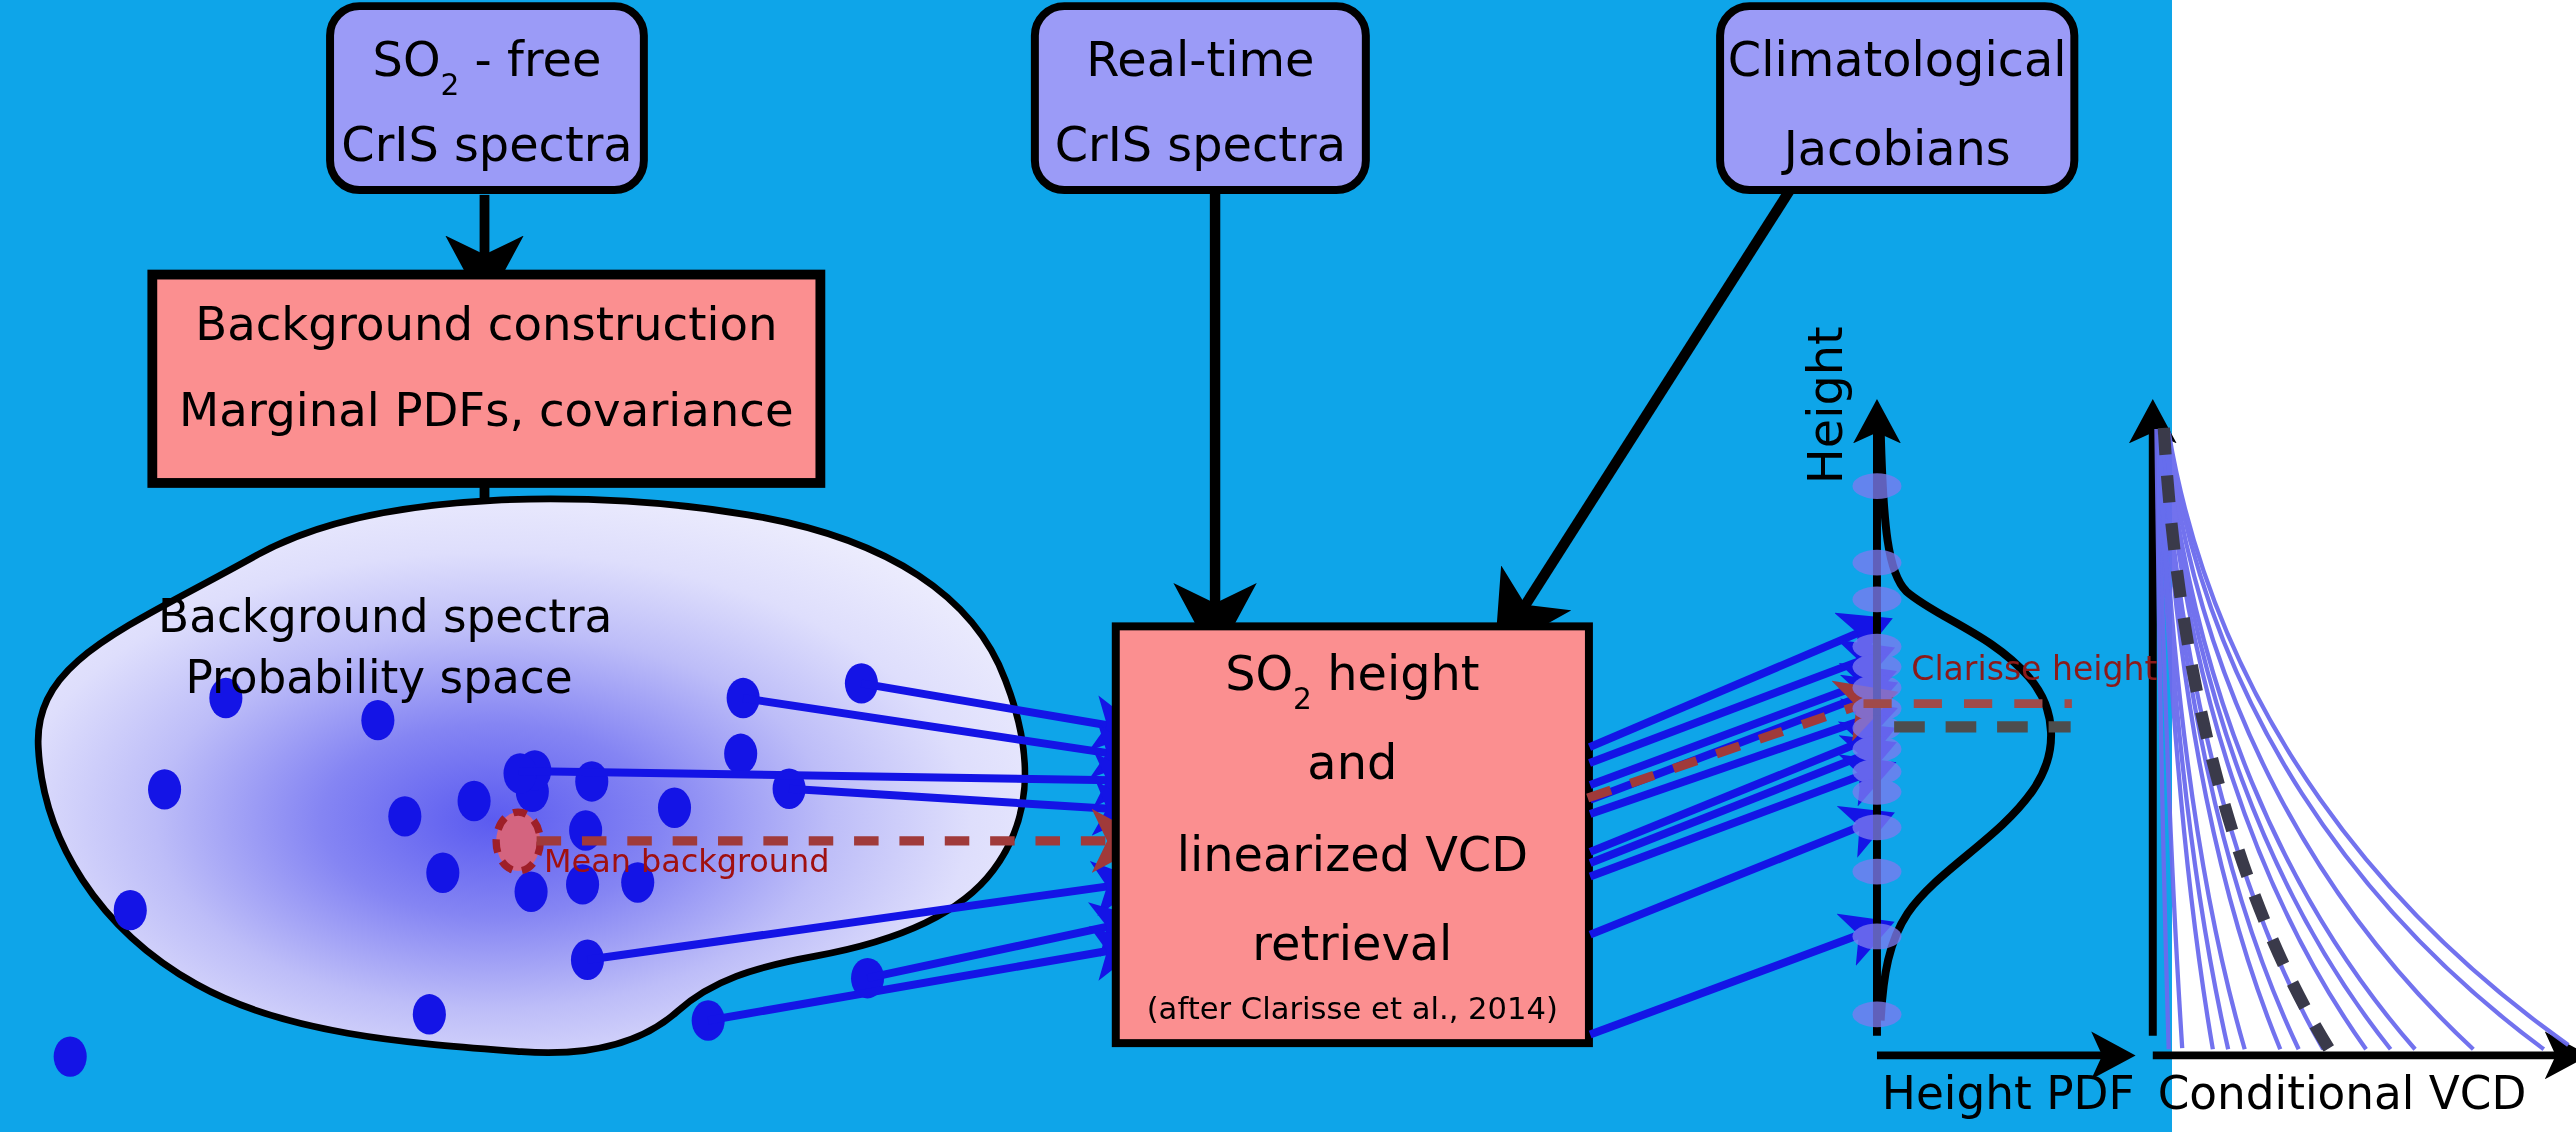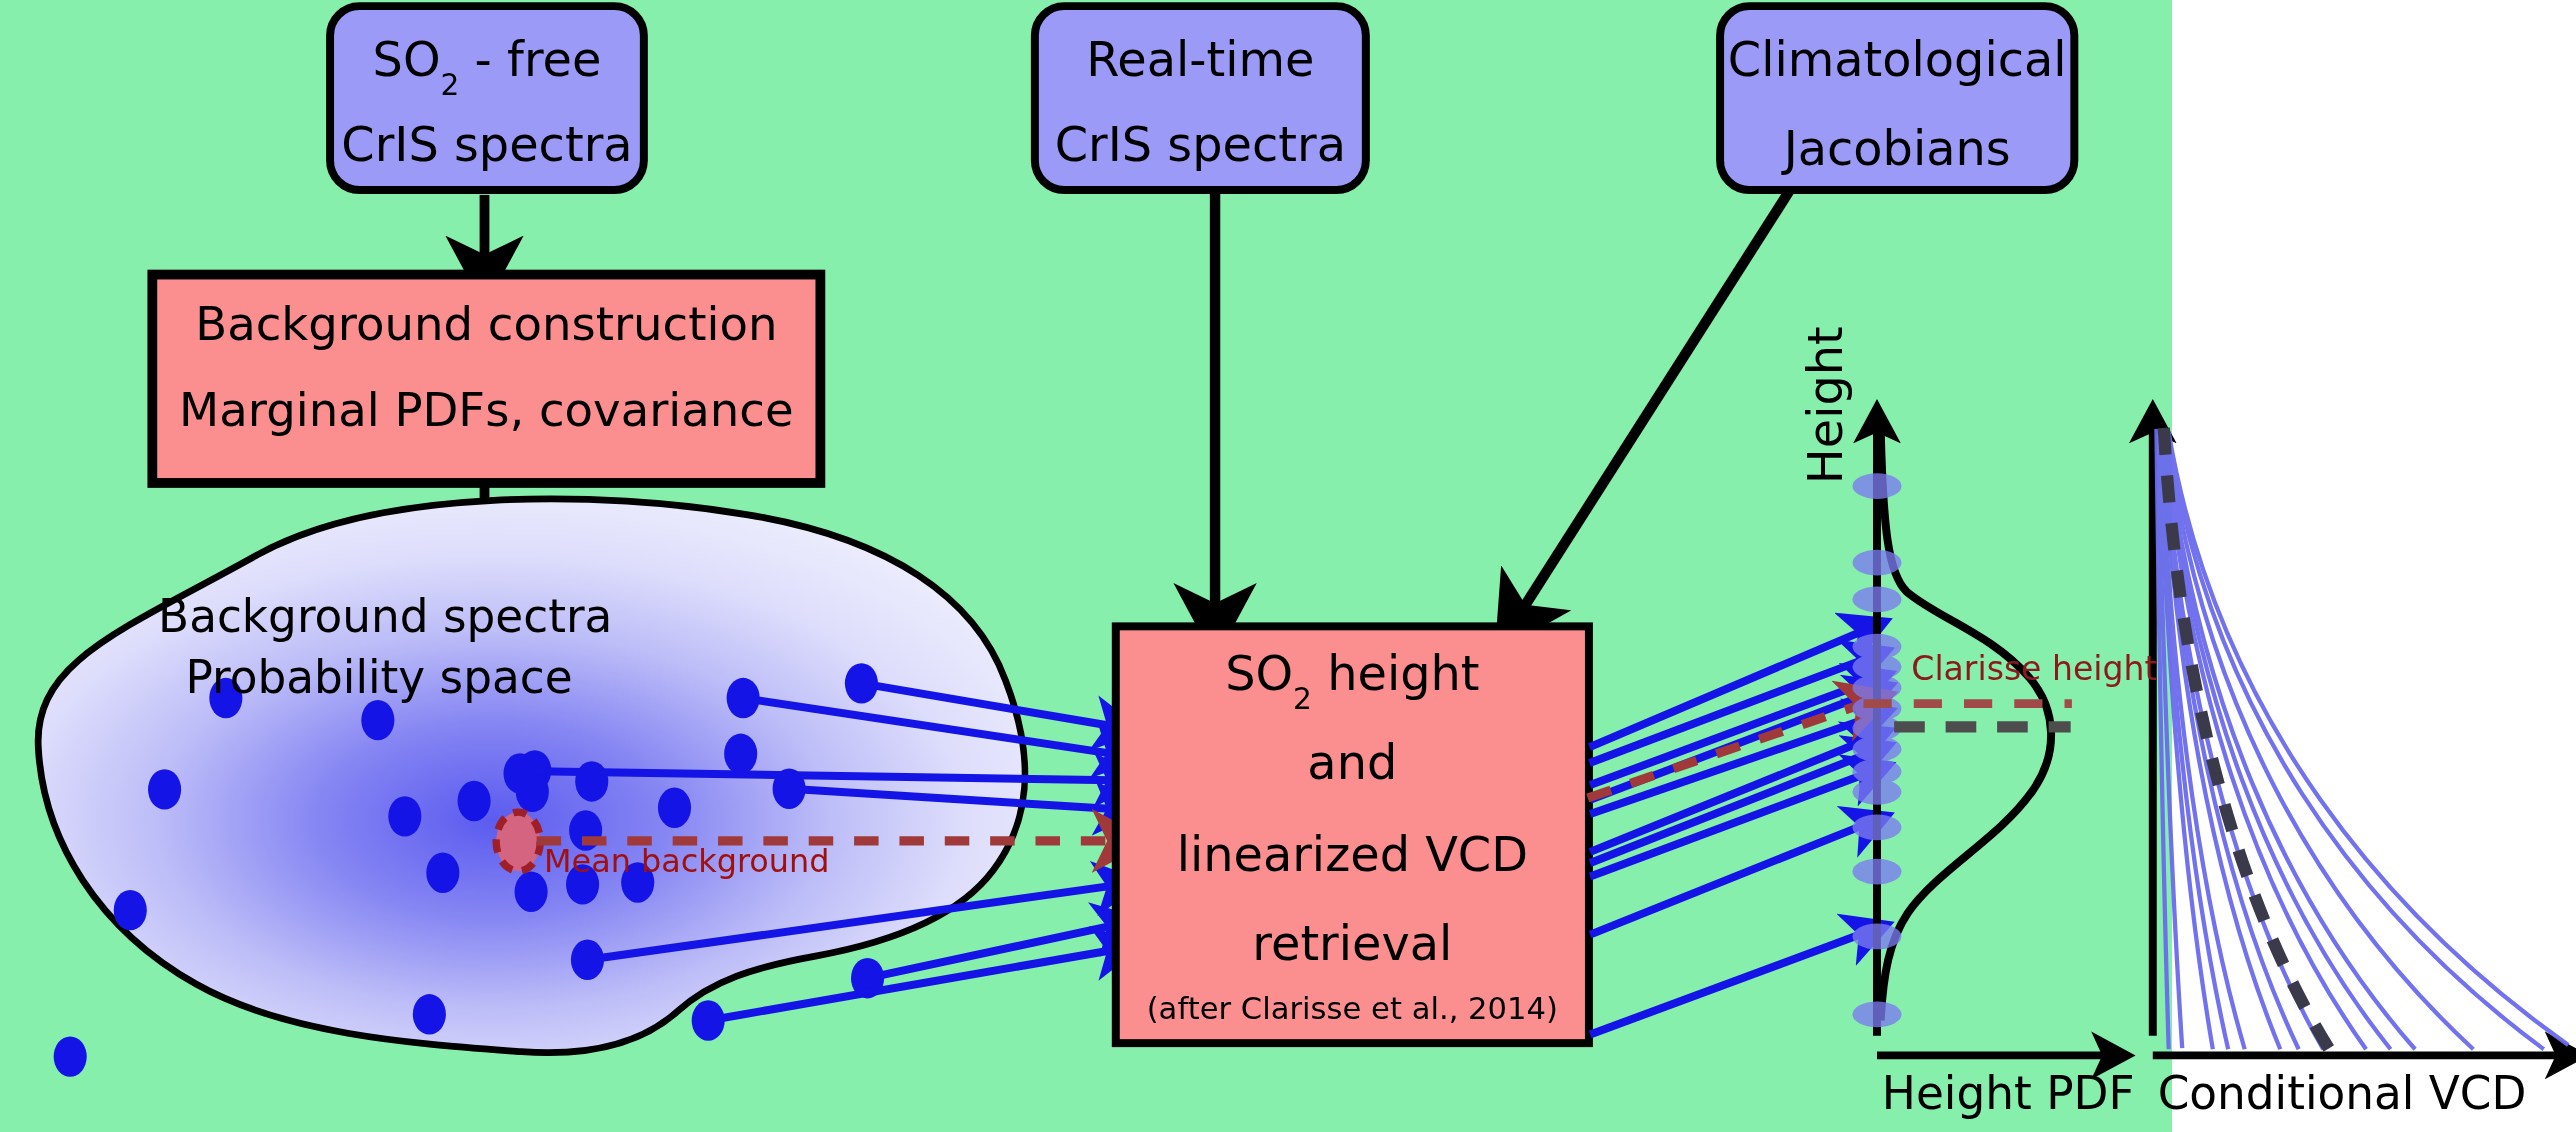--- a/index.html
+++ b/index.html
@@ -1,17 +1,17 @@
 <!DOCTYPE html>
 <html style="font-size:9.8px"><head>
 <meta charset="utf-8">
 <style>
   html,body{margin:0;padding:0;background:#ffffff;}
   body{width:2576px;height:1132px;font-family:"DejaVu Sans",sans-serif;overflow:hidden;}
-  #stage{position:relative;width:2172px;height:1132px;background:#86efac;text-align:center;}
+  #stage{position:relative;width:2172px;height:1132px;background:#0ea5e9;text-align:center;}
   svg#canvas{position:absolute;left:0;top:0;width:2576px;height:1132px;display:block;}
   .boxlabel{font-family:"DejaVu Sans",sans-serif;fill:#000;text-anchor:middle;dominant-baseline:middle;}
   .sub{font-size:0.62em;baseline-shift:-30%;}
 </style>
 </head>
 <body>
 
 <div id="stage">
 <svg id="canvas" viewBox="0 0 4202 1847" xmlns="http://www.w3.org/2000/svg">
   <defs>

